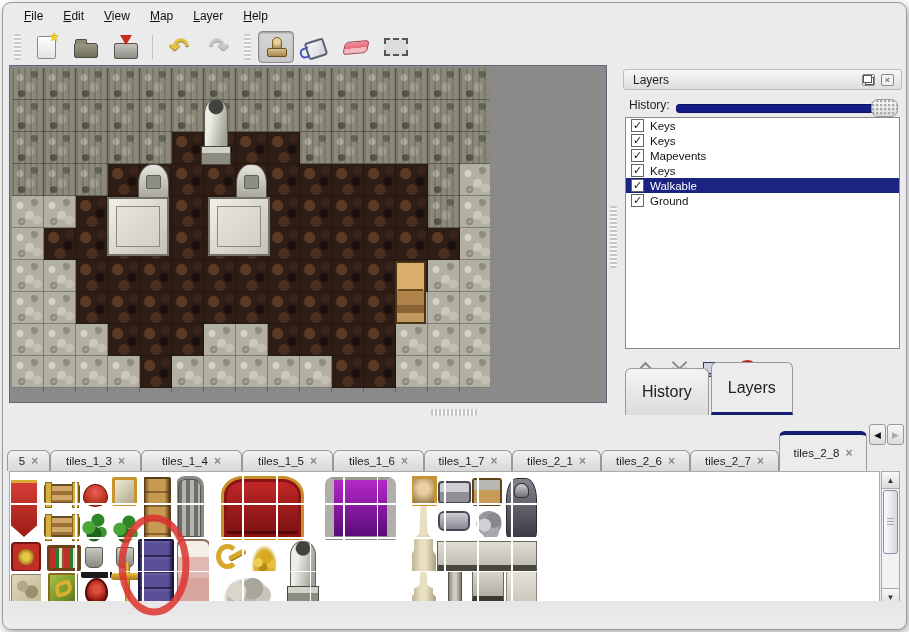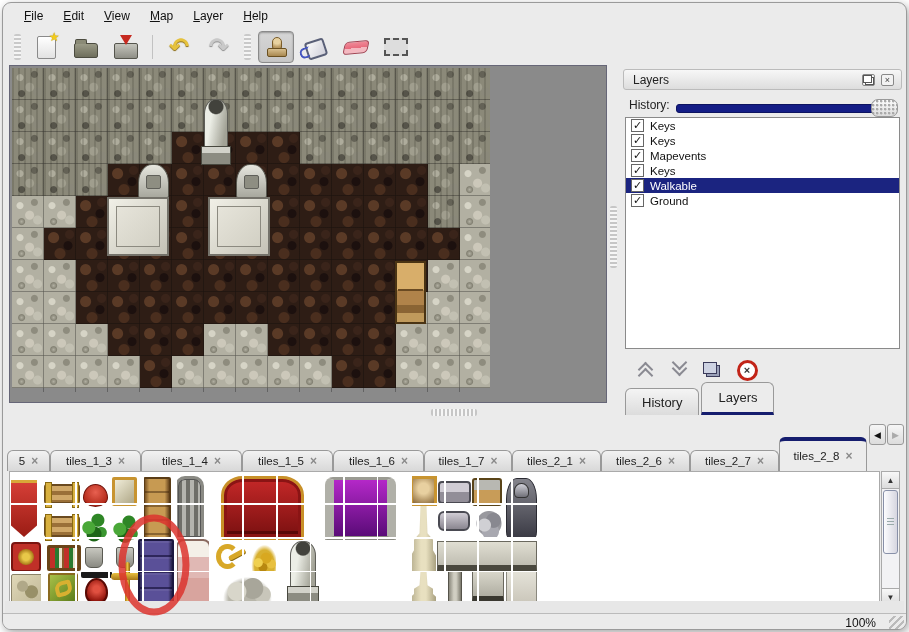--- a/index.html
+++ b/index.html
@@ -93,29 +93,29 @@
   .layer-btns{position:absolute;left:6px;top:288px;width:271px;height:30px;display:flex;gap:10px;align-items:center;padding-left:6px;}
   .lbtn{position:relative;width:24px;height:24px;display:flex;align-items:center;justify-content:center;}
   .chev{position:relative;width:16px;height:14px;}
   .chev::before,.chev::after{content:"";position:absolute;left:3px;width:9px;height:9px;border-left:2px solid #8a8a92;border-top:2px solid #8a8a92;}
   .chev.up::before{top:1px;transform:rotate(45deg);} .chev.up::after{top:7px;transform:rotate(45deg);}
   .chev.down::before{top:0px;transform:rotate(225deg);} .chev.down::after{top:-6px;transform:rotate(225deg);}
   .copy-glyph{position:relative;width:12px;height:10px;border:1px solid #3a3a5a;background:#9aa0b8;margin-top:2px;}
   .copy-glyph::before{content:"";position:absolute;left:-4px;top:-4px;width:12px;height:10px;border:1px solid #3a3a5a;background:#cdd2e2;}
   .del-glyph{width:15px;height:15px;border:3px solid #c22418;border-radius:50%;background:#fff;display:flex;align-items:center;justify-content:center;font-size:11px;font-weight:bold;color:#333;line-height:1;}
   .dock-tabs{position:absolute;left:4px;top:321px;height:27px;display:flex;align-items:flex-end;gap:2px;}
-  .dock-tab{height:22px;padding:2px 16px;display:flex;align-items:center;font-size:13px;color:#222;
+  .dock-tab{height:22px;padding:12px 16px;display:flex;align-items:center;font-size:16px;color:#222;
     background:linear-gradient(#f4f4f4,#dcdcdc);border:1px solid #999;border-bottom:none;border-radius:6px 6px 0 0;}
   .dock-tab.active{height:25px;background:#ececec;border-bottom:3px solid #151d6e;border-radius:6px 6px 0 0;}
   
   .tilesets-dock{position:absolute;left:2px;top:416px;width:899px;height:196px;}
   .ts-tabs{position:absolute;left:2px;top:25px;height:27px;display:flex;align-items:flex-end;}
   .ts-tab{height:21px;display:flex;align-items:center;justify-content:center;gap:6px;font-size:11.5px;color:#222;
     background:linear-gradient(#f2f2f2,#d8d8d8);border:1px solid #999;border-bottom:none;border-radius:6px 6px 0 0;box-sizing:border-box;}
-  .ts-tab.active{height:34px;background:#ececec;border-top:4px solid #151d6e;}
+  .ts-tab.active{height:40px;background:#ececec;border-top:4px solid #151d6e;}
   .ts-close{font-size:12px;font-weight:bold;color:#8a8a8a;line-height:1;}
   .ts-scrollbtn{position:absolute;top:5px;width:17px;height:21px;border:1px solid #999;background:linear-gradient(#f6f6f6,#dcdcdc);border-radius:3px;display:flex;align-items:center;justify-content:center;font-size:9px;box-sizing:border-box;}
   .tiles-area{position:absolute;left:4px;top:52px;width:871px;height:134px;background:#fff;border:1px solid #aaa;box-sizing:border-box;overflow:hidden;}
   .tiles-grid{position:absolute;inset:0;pointer-events:none;background:
     repeating-linear-gradient(90deg,transparent 0 31.5px,#fff 31.5px 33.5px),
     repeating-linear-gradient(180deg,transparent 0 31.5px,#fff 31.5px 33.5px);}
   .tile{position:absolute;box-sizing:border-box;}
   .tk-banner-red{background:linear-gradient(#d84038,#9a1c14);clip-path:polygon(0 0,100% 0,100% 80%,50% 100%,0 80%);box-shadow:inset 0 3px 0 #d8a838;}
   .tk-loom{background:repeating-linear-gradient(#d0a868 0 5px,#9a7038 5px 9px);border:2px solid #6a4a20;border-radius:3px;}
   .tk-loom::before,.tk-loom::after{content:"";position:absolute;top:-4px;width:5px;height:calc(100% + 8px);background:#d8b040;border:1px solid #8a6a10;}
@@ -554,22 +554,18 @@
           </span>
         <span class="sb-thumb"></span>
         <span class="sb-btn" style="top:116px;border-top:1px solid #aaa;border-bottom:none;">
             <span>▼</span>
           </span>
       </div>
     </div>
 
     <div class="below-strip"></div>
 
-    <div class="statusbar">
-      <span class="zoom-label">100%</span>
-      <span class="resize-grip"></span>
-    </div>
   </div>
 
   <svg class="annotation-svg">
     <ellipse id="annot-ellipse" fill="none" opacity="0.85" cx="154" cy="565" rx="32" ry="47" stroke="#dc342e" stroke-width="7"></ellipse>
   </svg>
 </div>
 
 </body></html>

